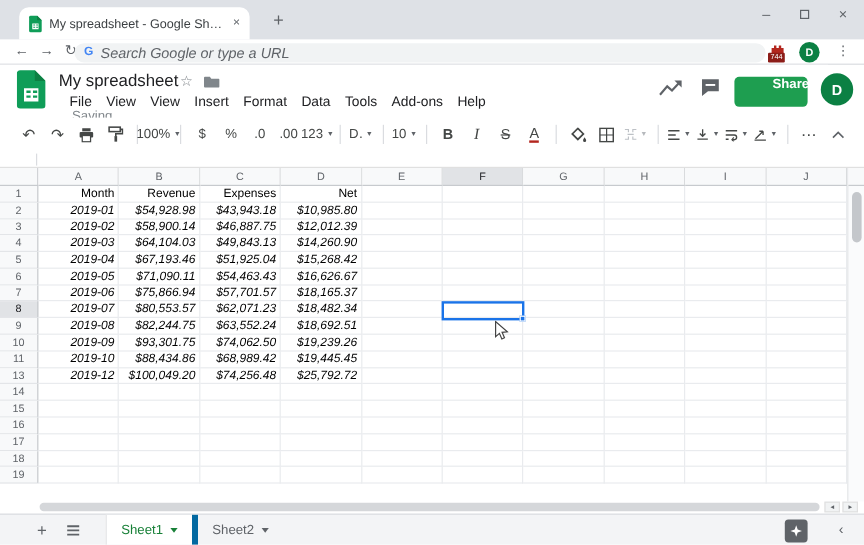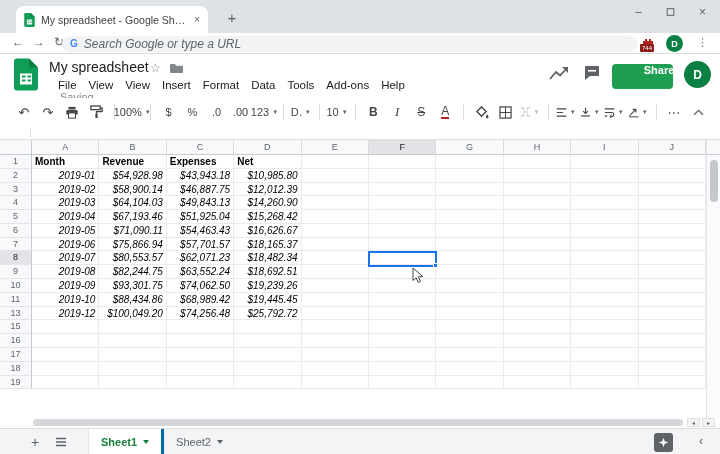--- a/index.html
+++ b/index.html
@@ -86,21 +86,21 @@
   .colh { width:67.4px; height:15px; background:#f8f9fa; border-right:1px solid #d9dbdd;
           border-bottom:1px solid #c7cace; font-size:9px; color:#5f6368; text-align:center;
           line-height:15px; }
   .colh.sel { background:#e1e3e6; color:#202124; }
   .grow { display:flex; height:13.79px; }
   .rownum { width:32px; background:#f8f9fa; border-right:1px solid #c7cace; border-bottom:1px solid #e3e5e8;
             font-size:9px; color:#5f6368; text-align:center; line-height:13.5px; }
   .rownum.sel { background:#e1e3e6; color:#202124; }
   .cell { width:67.4px; border-right:1px solid #e9ebee; border-bottom:1px solid #e9ebee;
           font-size:10px; color:#000; line-height:13.3px; padding:0 3px; white-space:nowrap; overflow:hidden; }
-  .cell.hdr { font-weight:bold; text-align:left; }
+  .cell.hdr { font-weight:normal; text-align:right; }
   .cell.num { text-align:right;font-style:italic; }
   .selection { position:absolute; left:368px; top:111px; width:69.4px; height:15.5px;
                border:2px solid var(--accent,#1a73e8); background:transparent; }
   .fill-handle { position:absolute; right:-3px; bottom:-3px; width:5px; height:5px;
                  background:var(--accent,#1a73e8); border:1px solid #fff; }
 
   
   .vscroll { position:absolute; left:706px; top:140px; width:14px; height:278px; background:#fafbfc;
              border-left:1px solid #e4e6e8; }
   .vscroll-cap { position:absolute; left:0; top:0; width:13px; height:15px; background:#f8f9fa;
@@ -114,22 +114,22 @@
   
   .footer { position:absolute; left:0; top:428px; width:720px; height:26px; background:#f3f4f6;
             border-top:1px solid #dadce0; display:flex; align-items:stretch; }
   .foot-btn { width:26px; display:flex; align-items:center; justify-content:center;
               font-size:14px; color:#5f6368; }
   .foot-btn.first { margin-left:22px; }
   .sheet-tabs { display:flex; margin-left:14px; }
   .sheet-tab { display:flex; align-items:center; gap:6px; padding:0 12px; font-size:11px; color:#5f6368; }
   .sheet-tab .tri { width:0; height:0; border-left:3.5px solid transparent; border-right:3.5px solid transparent;
                     border-top:4px solid #5f6368; }
-  .sheet-tab.active { background:#fff; color:var(--tab-green,#188038); font-weight:bold;
-                      border-left:1px solid #e3e4e6; border-right:3px solid #0369a1; }
+  .sheet-tab.active { background:#fff; color:var(--tab-green,#188038); font-weight:normal;
+                      border-left:1px solid #e3e4e6; border-right:5px solid #0369a1; }
   .sheet-tab.active .tri { border-top-color:var(--tab-green,#188038); }
   .explore-btn { position:absolute; left:654px; top:3.5px; width:19px; height:19px; border-radius:3px;
                  background:#5f6368; display:flex; align-items:center; justify-content:center; }
   .panel-chevron { position:absolute; left:699px; top:5px; font-size:12px; color:#5f6368; }
 
   .cursor { position:absolute; left:412px; top:267px; z-index:50; }
 </style>
 </head>
 <body>
 
@@ -496,20 +496,33 @@
           <div class="cell num">$74,256.48</div>
           <div class="cell num">$25,792.72</div>
           <div class="cell"></div>
           <div class="cell"></div>
           <div class="cell"></div>
           <div class="cell"></div>
           <div class="cell"></div>
           <div class="cell"></div>
         </div>
         <div class="grow">
+          <div class="rownum">14</div>
+          <div class="cell"></div>
+          <div class="cell"></div>
+          <div class="cell"></div>
+          <div class="cell"></div>
+          <div class="cell"></div>
+          <div class="cell"></div>
+          <div class="cell"></div>
+          <div class="cell"></div>
+          <div class="cell"></div>
+          <div class="cell"></div>
+        </div>
+        <div class="grow">
           <div class="rownum">15</div>
           <div class="cell"></div>
           <div class="cell"></div>
           <div class="cell"></div>
           <div class="cell"></div>
           <div class="cell"></div>
           <div class="cell"></div>
           <div class="cell"></div>
           <div class="cell"></div>
           <div class="cell"></div>

